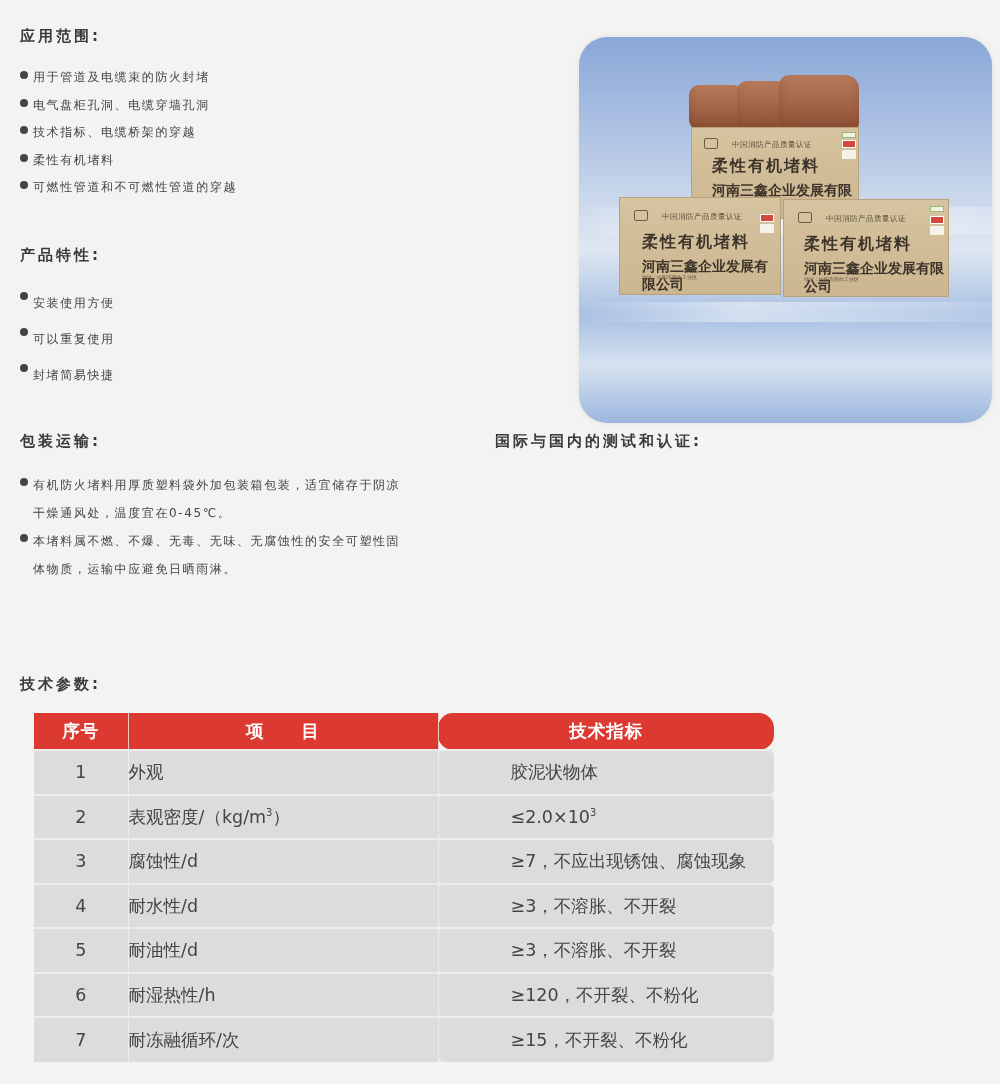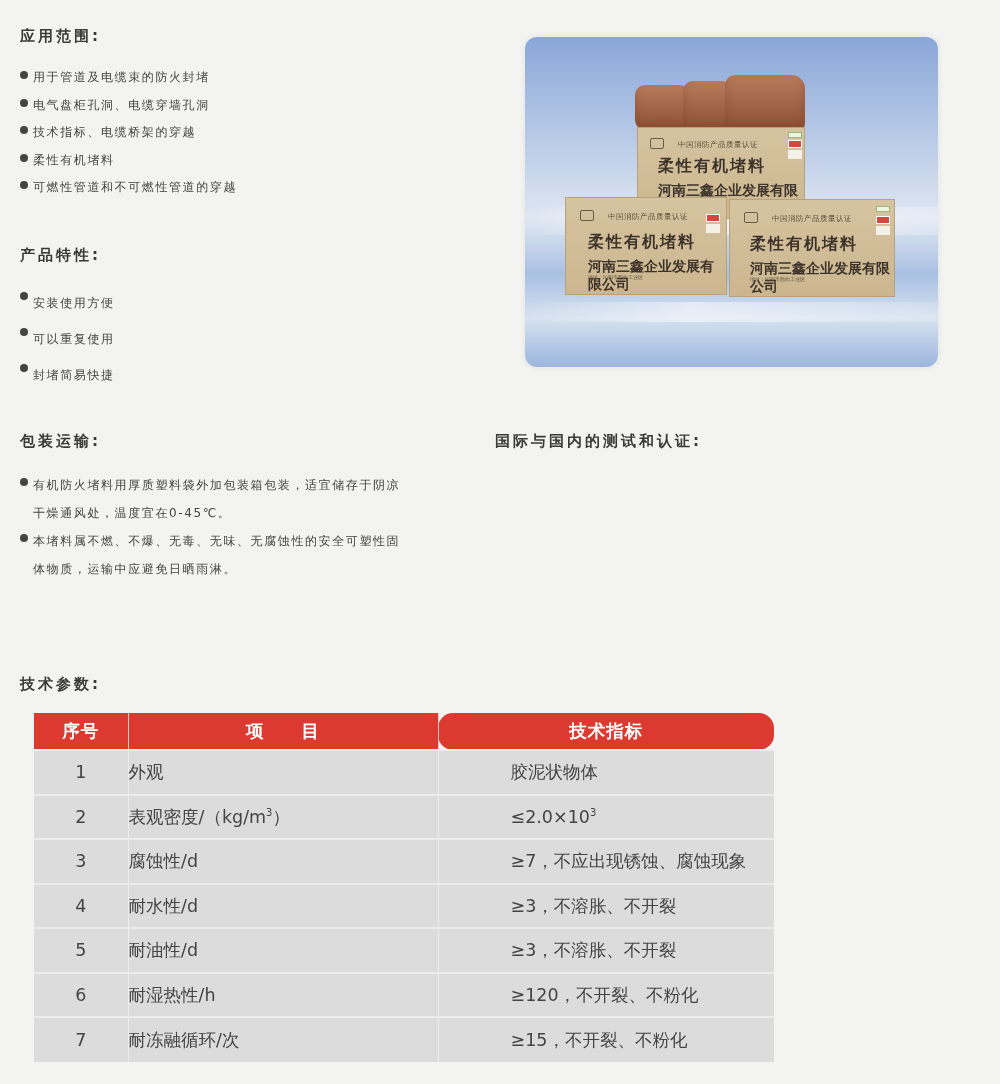--- a/index.html
+++ b/index.html
@@ -49,23 +49,23 @@
 
   #sec-cert { left: 495px; top: 427px; width: 480px; }
   #sec-cert .list { margin-top: 16px; }
   #sec-cert .list li { line-height: 28px; }
 
   #sec-tech { left: 20px; top: 670px; }
 
   
   .photo {
     position: absolute;
-    left: 525px; top: 37px;
-    width: 413px; height: 330px;
-    border-radius: 12px;
+    left: 579px; top: 37px;
+    width: 413px; height: 386px;
+    border-radius: 28px;
     overflow: hidden;
     background: linear-gradient(180deg, #8aa7d8 0%, #b7c9e6 30%, #dfe7f2 55%, #a8c0e2 72%, #d6e2f0 85%, #9db6de 100%);
     box-shadow: 0 0 6px rgba(0,0,0,0.08);
   }
   .photo .streak {
     position: absolute; left: 0; width: 100%;
     background: linear-gradient(90deg, rgba(255,255,255,0) 0%, rgba(255,255,255,0.7) 40%, rgba(255,255,255,0.2) 100%);
   }
   .pkg {
     position: absolute;
@@ -106,21 +106,21 @@
   }
   .table th:last-child { border-right: none; border-radius: 15px; }
   .table td {
     background: #dcdcdc;
     font-size: 17.5px;
     color: #444;
     height: 44.5px;
     border-top: 2px solid #ececec;
     border-right: 1px solid #ececec;
   }
-  .table td:last-child { border-right: none; }
+  .table td:last-child { border-right: none; border-radius: 6px; }
   .table td.c-no { text-align: center; width: 94px; }
   .table td.c-item { text-align: left; width: 310px; }
   .table td.c-val { text-align: left; padding-left: 72px; }
   .table th.h-item { word-spacing: 0; }
   .sup { font-size: 10px; vertical-align: super; }
 </style>
 </head>
 <body>
 
 <div class="section" id="sec-apply">

